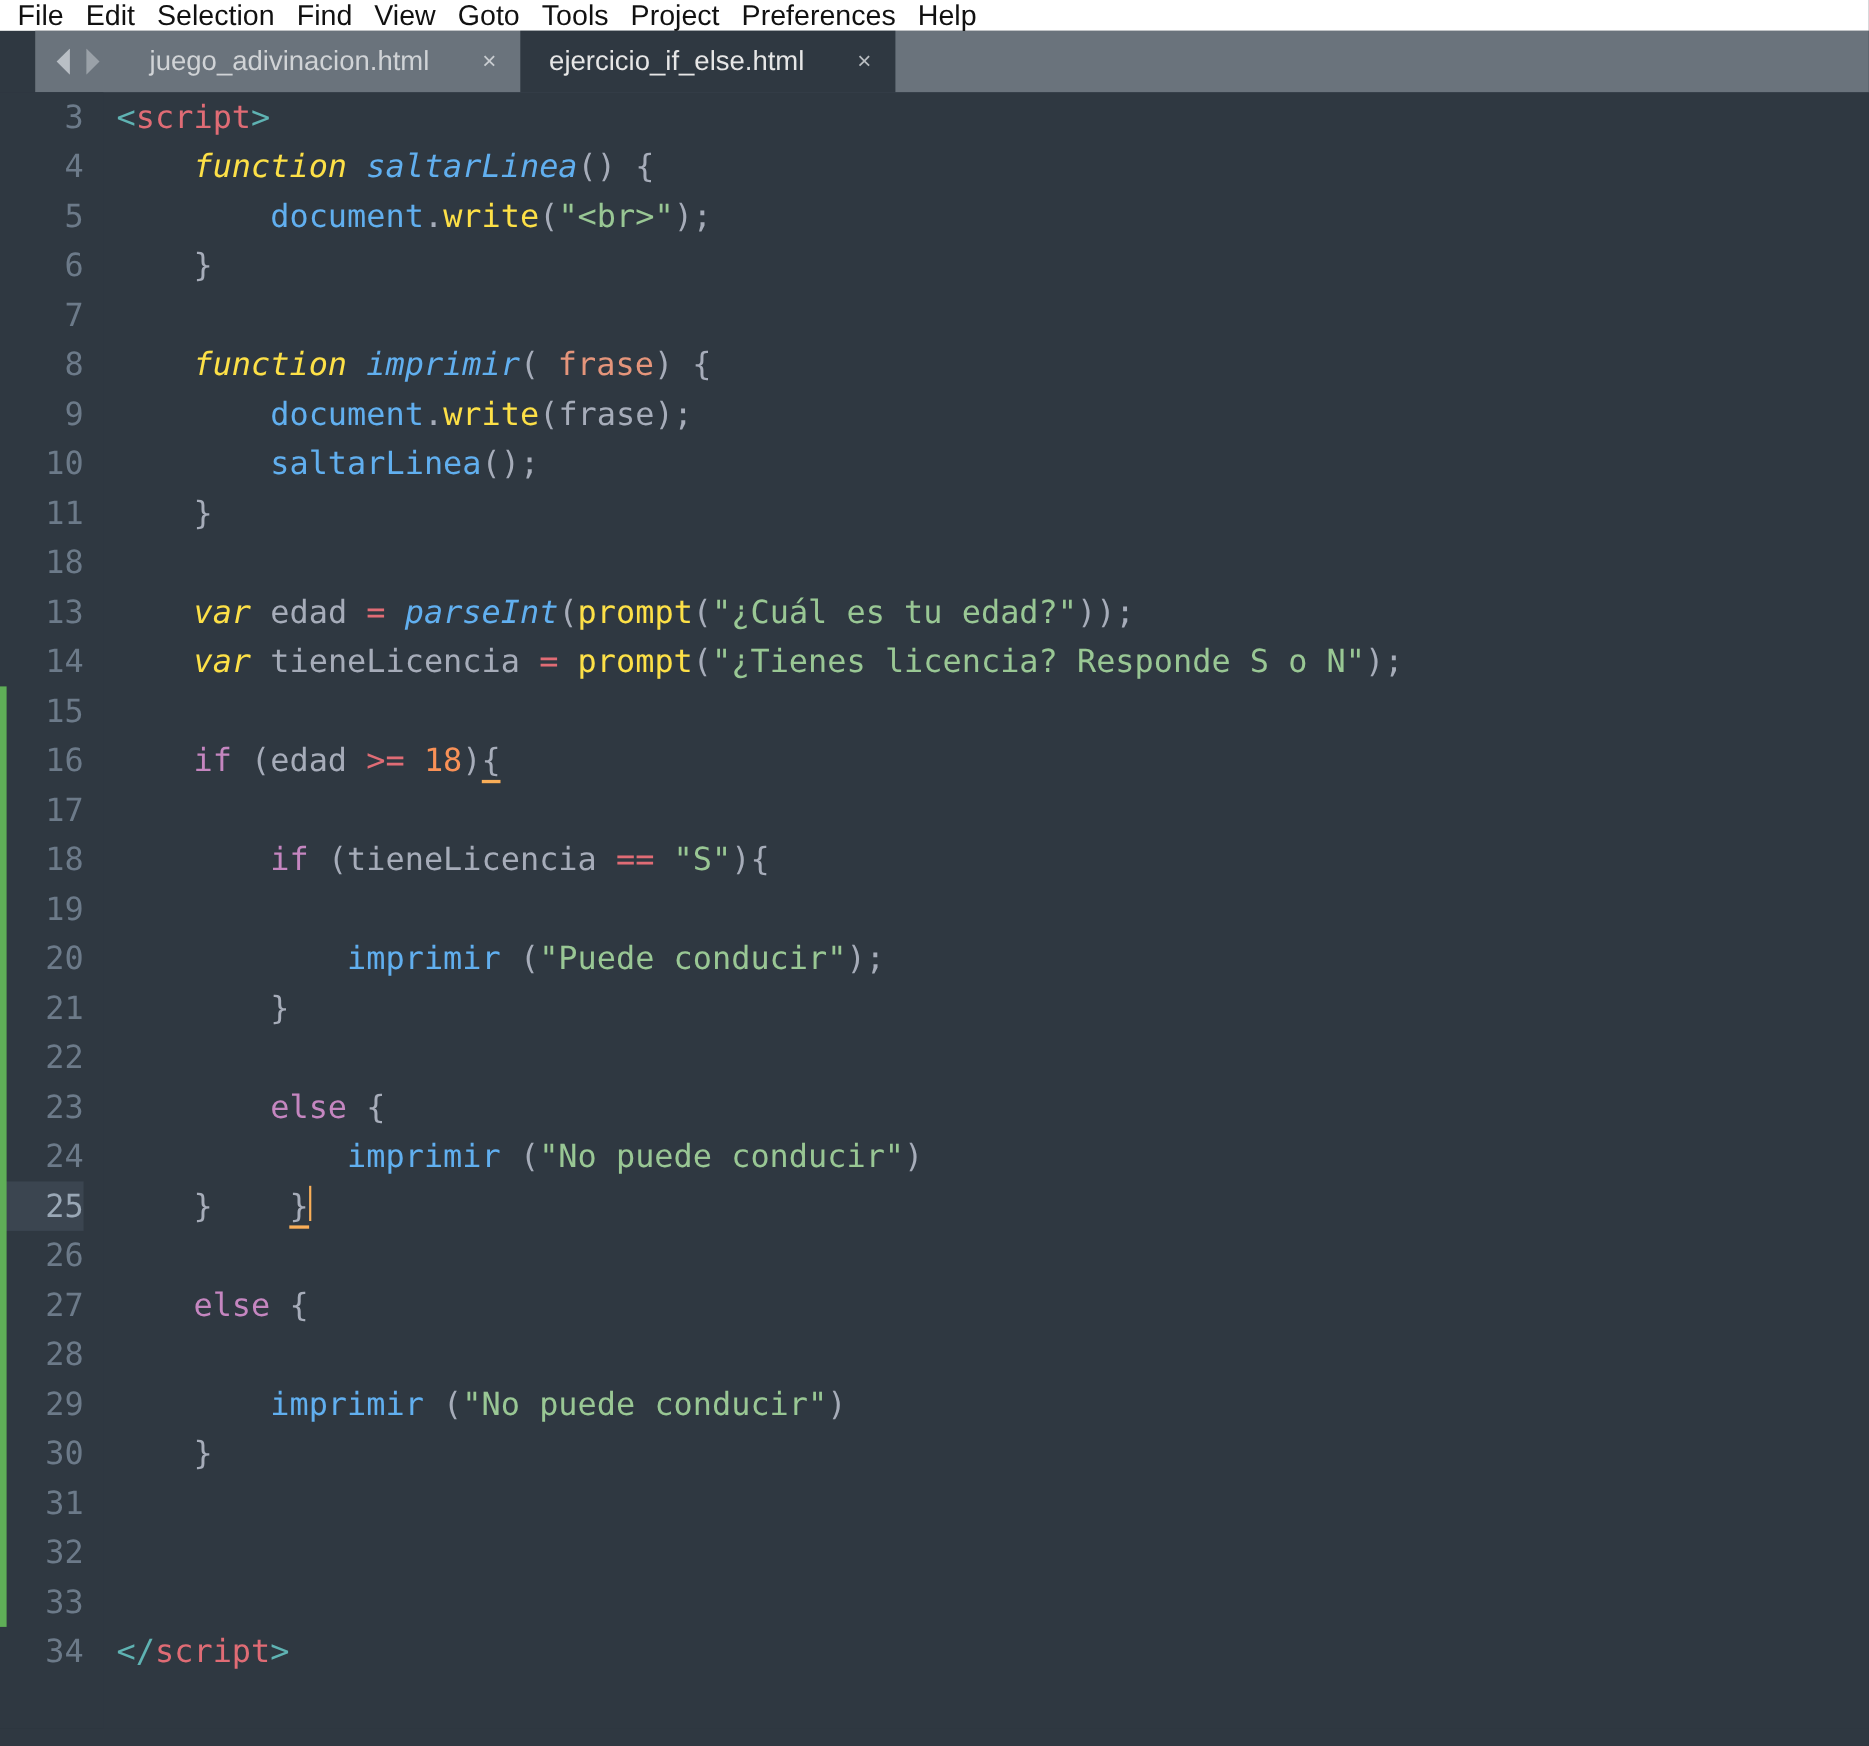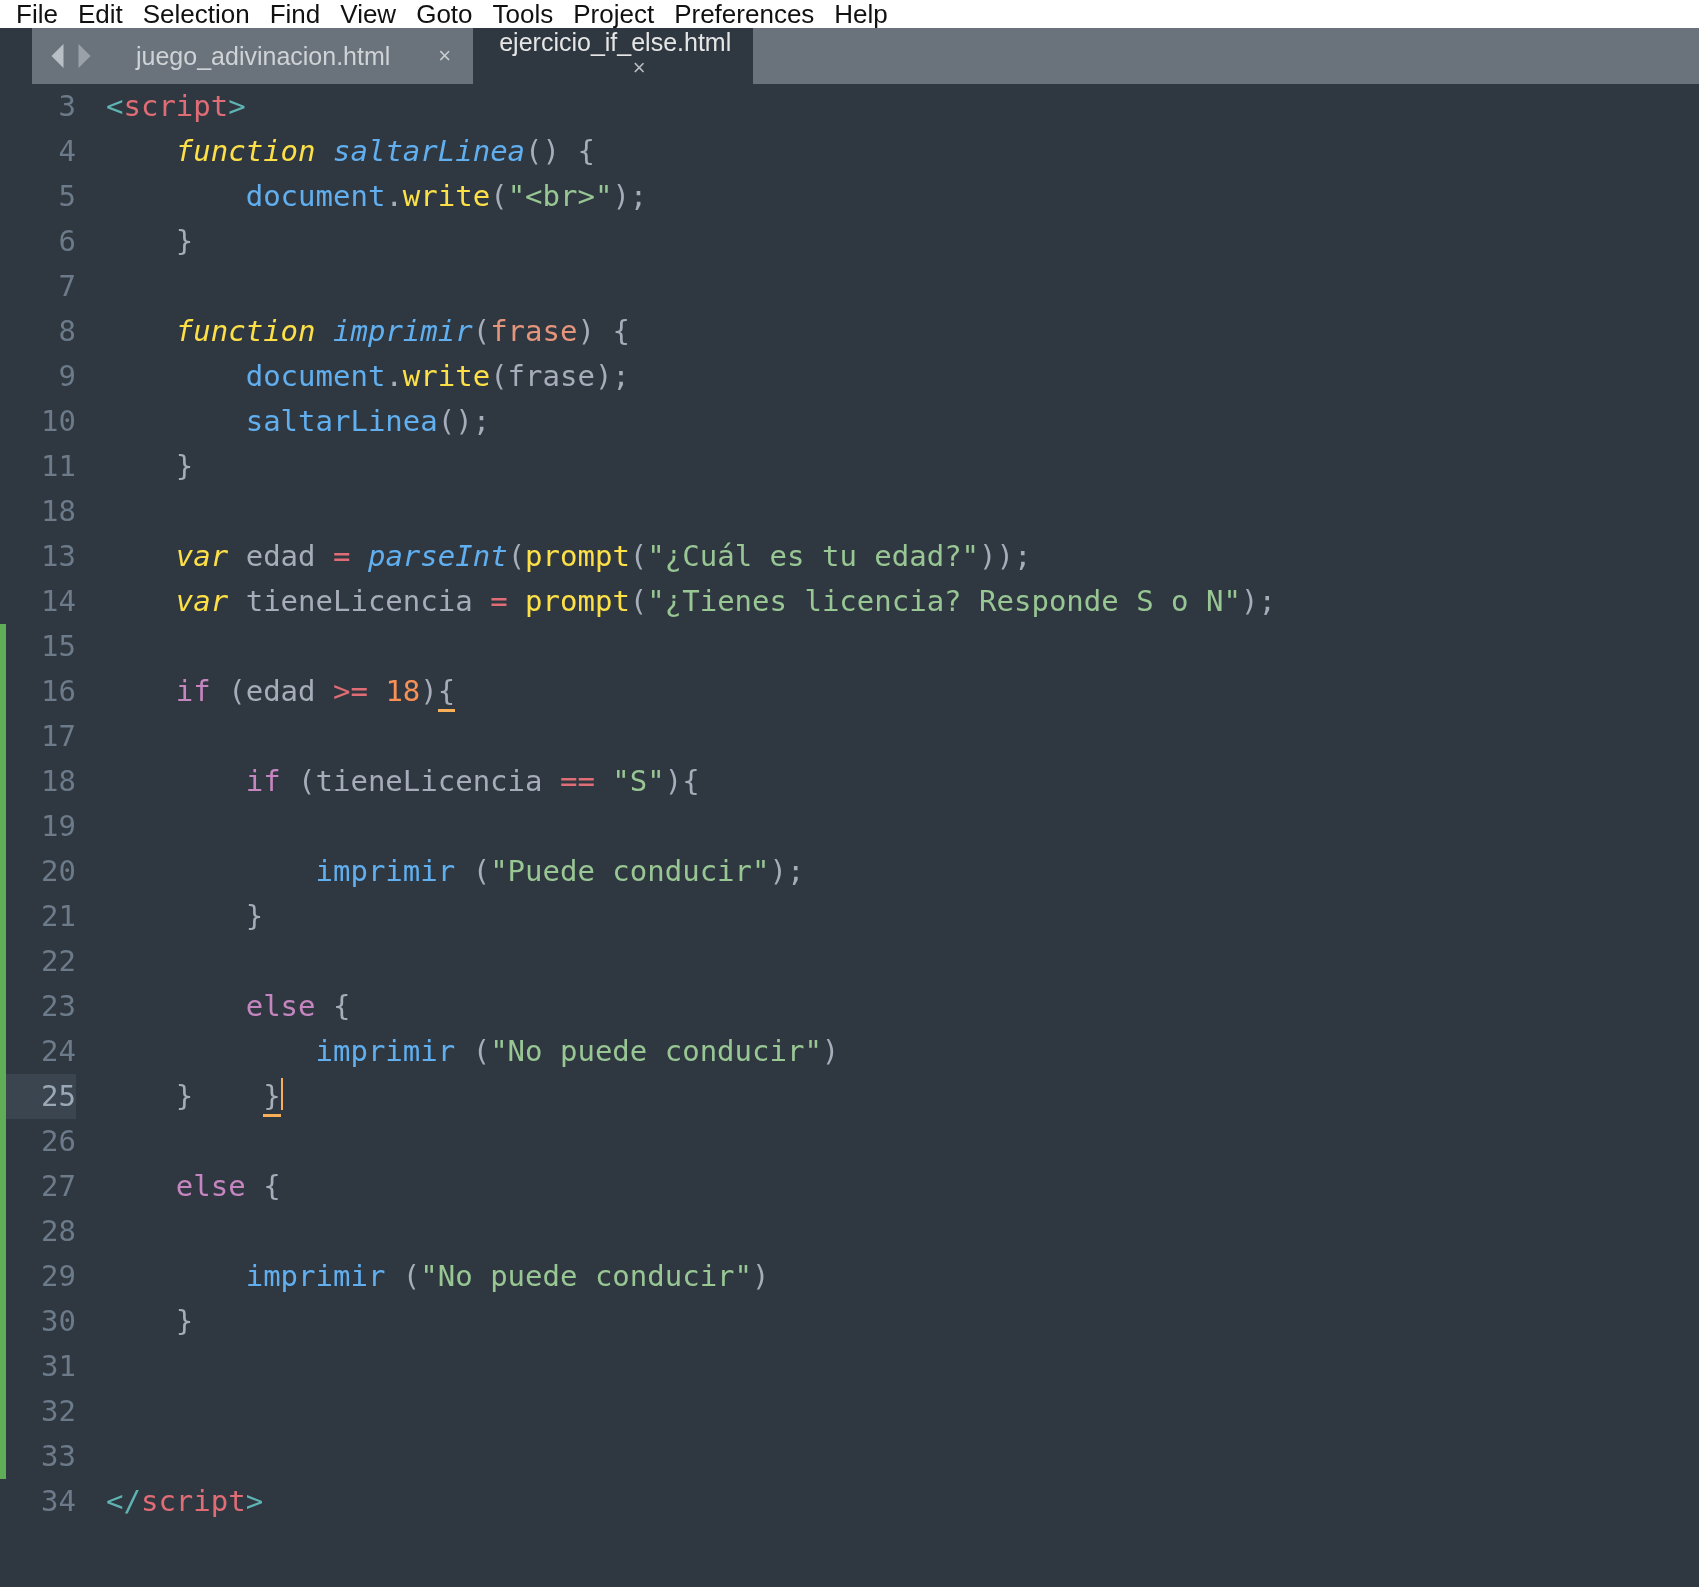--- a/index.html
+++ b/index.html
@@ -47,21 +47,20 @@
     align-items: center;
     padding: 0 22px 0 26px;
     font-size: 25px;
     color: #d0d3d6;
     position: relative;
     cursor: default;
   }
   .tab.active {
     background: #2f3841;
     color: #e6e6e6;
-    flex-direction: column;
   }
   .tab .close {
     margin-left: 48px;
     color: #c9cdd1;
     font-size: 22px;
     line-height: 1;
   }
   .tab.active .close { color: #b9bdc1; }
   
   .editor-area {
@@ -101,21 +100,21 @@
   
   .pun   { color: #a6acb9; }            
   .angle { color: #5fb3b3; }            
   .tag   { color: #e06c75; }            
   .kw    { color: #fde047; font-style: italic; } 
   .kw-ns { color: #c586c0; }            
   .fname { color: #61afef; }            
   .call  { color: #fde047; }            
   .call2 { color: #61afef; }            
   .obj   { color: #61afef; } 
-  .param { color: #e5957b; }            
+  .param { color: #e5957b; margin-left: 17px; }            
   .str   { color: #99c794; }            
   .num   { color: #f99157; }            
   .op    { color: #e06c75; }            
   .ital  { font-style: italic; }
   .cursor {
     display: inline-block;
     width: 0;
     border-left: 2px solid #f9ae58;
     height: 32px;
     vertical-align: -4px;

